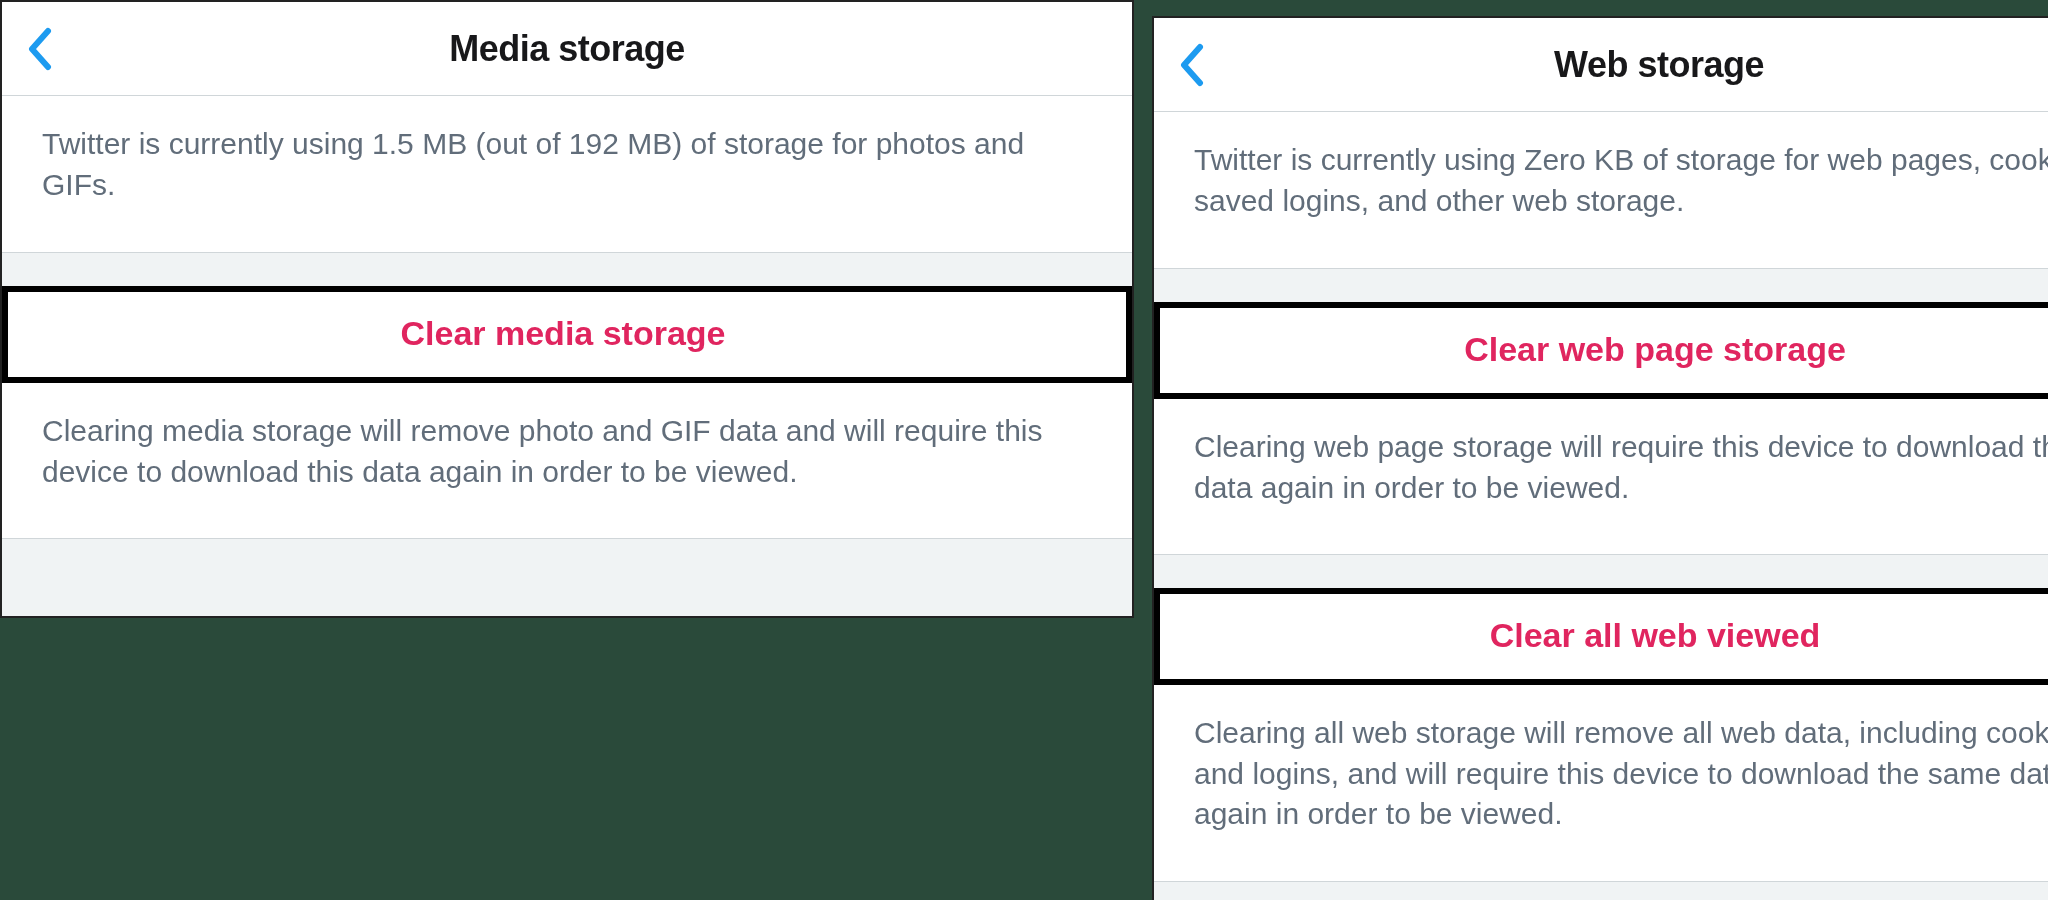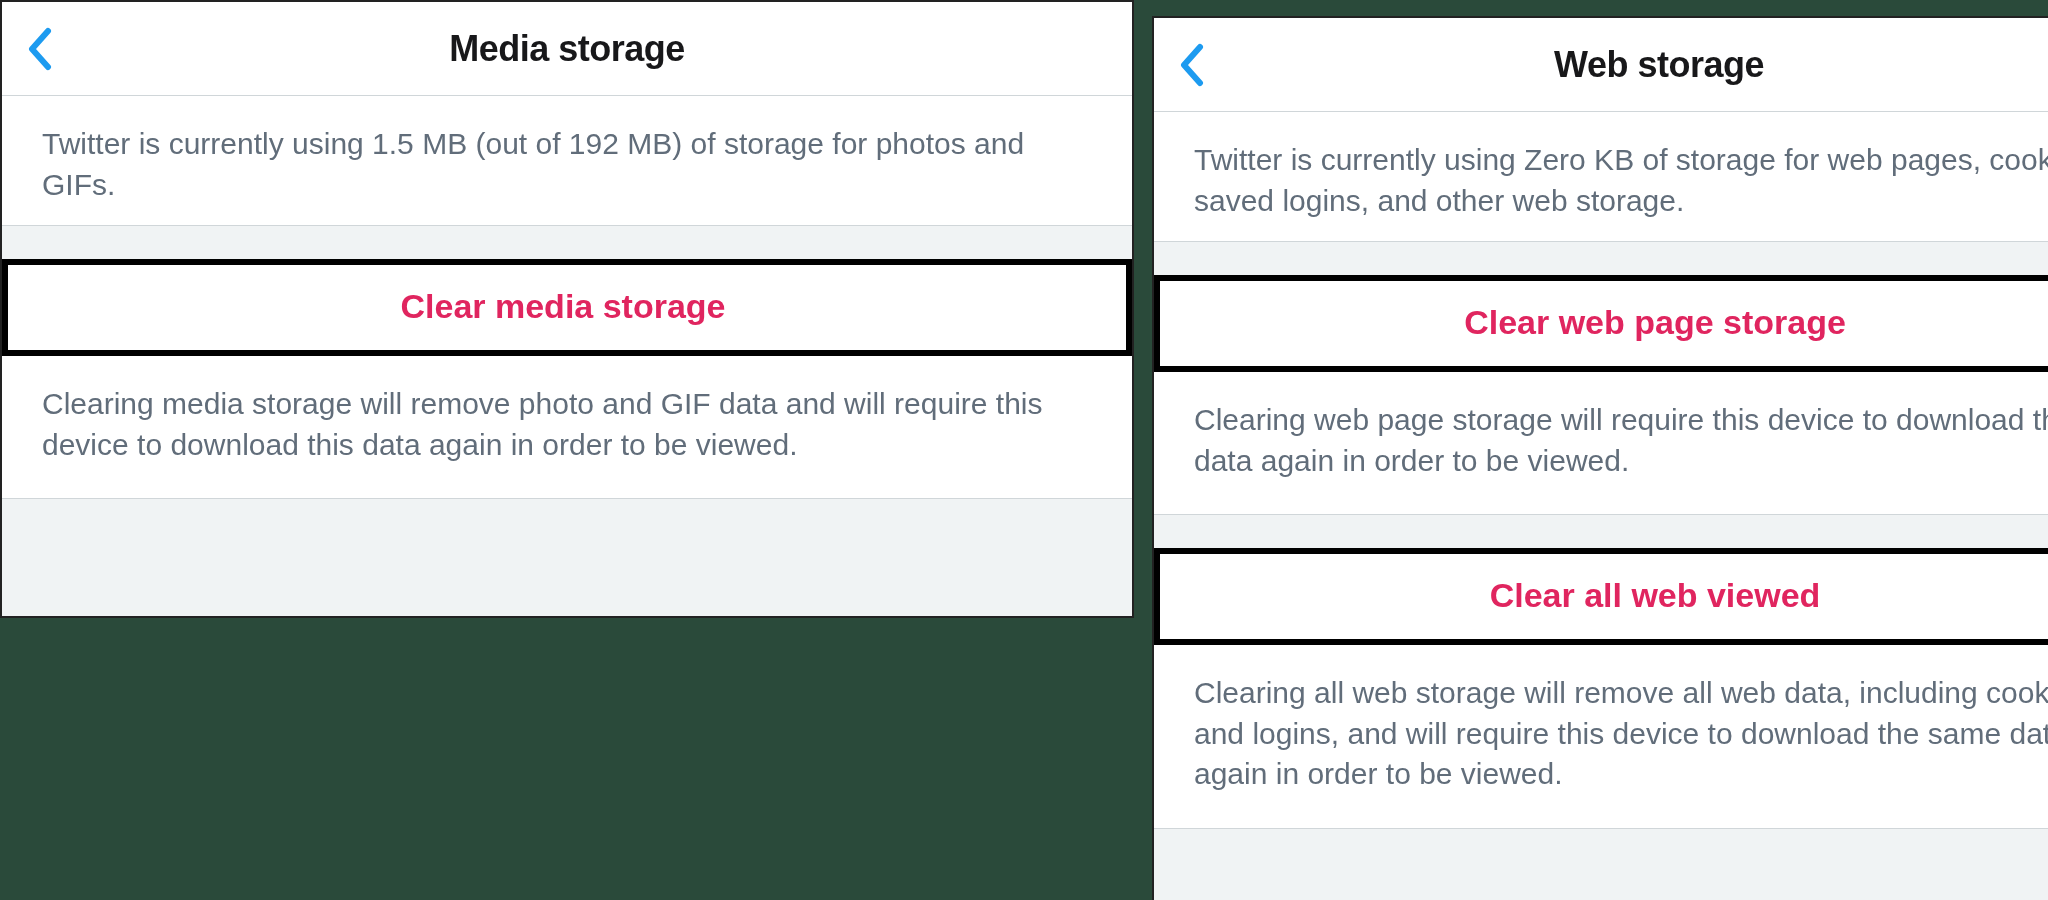--- a/index.html
+++ b/index.html
@@ -50,21 +50,21 @@
   }
   .back-button svg { display: block; }
   .header-title {
     font-size: 36px;
     font-weight: 800;
     color: #18181a;
     letter-spacing: -0.5px;
   }
   .info-block {
     background: #fff;
-    padding: 28px 40px 20px 40px;
+    padding: 28px 40px 47px 40px;
     color: #616d7a;
     font-size: 30px;
     line-height: 1.35;
     border-bottom: 1px solid #d0d6d9;
   }
   .gap {
     height: 33px;
     background: #f0f3f4;
   }
   .action-button {
@@ -72,21 +72,21 @@
     border: 6px solid #000;
     text-align: center;
     font-size: 34px;
     font-weight: 700;
     color: #e0255f;
     padding: 22px 8px 24px 0;
     cursor: pointer;
   }
   .desc-block {
     background: #fff;
-    padding: 28px 40px 33px 40px;
+    padding: 28px 40px 46px 40px;
     color: #616d7a;
     font-size: 30px;
     line-height: 1.35;
     border-top: none;
     border-bottom: 1px solid #d0d6d9;
     margin-top: 0;
   }
 </style>
 </head>
 <body>

